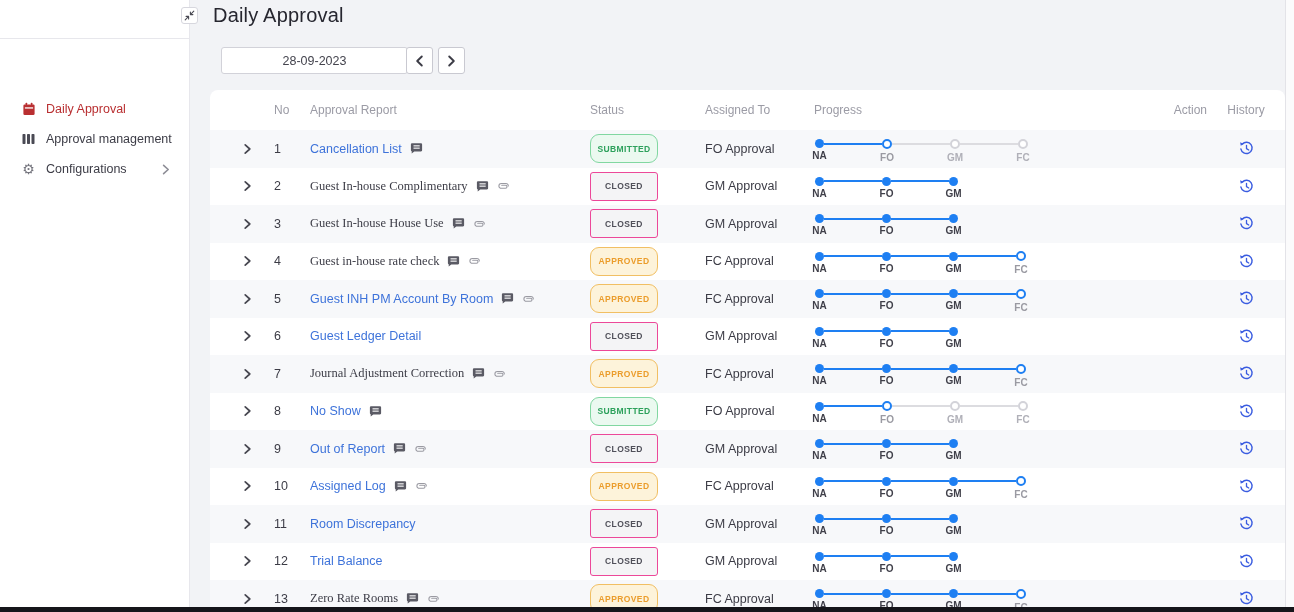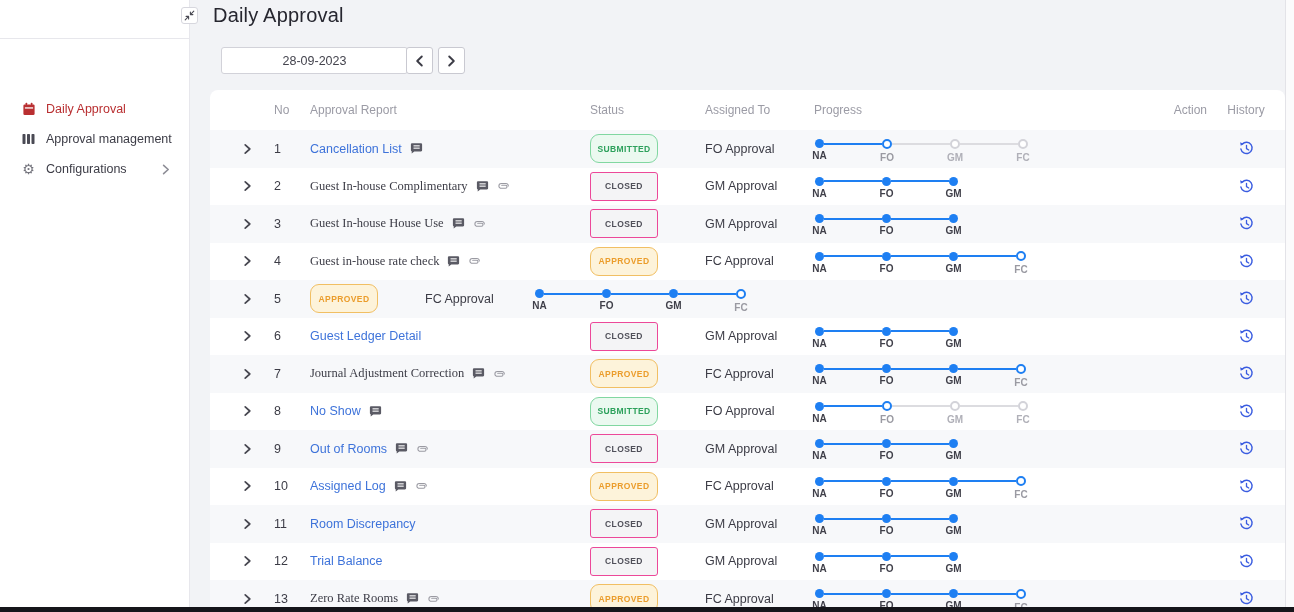--- a/index.html
+++ b/index.html
@@ -369,104 +369,22 @@
   </div>
       <div class="trow alt">
     <div class="c c-expand">
       <span class="expander">
         <svg width="9" height="12" viewBox="0 0 9 12">
               <path d="M2.2 1.8 L6.8 6 L2.2 10.2" stroke="#474750" stroke-width="1.7" fill="none" stroke-linecap="round" stroke-linejoin="round"></path>
             </svg>
       </span>
     </div>
     <div class="c c-no">5</div>
-    <div class="c c-status"><span class="badge approved">APPROVED</span></div>
-    <div class="c c-assigned">FC Approval</div>
-    <div class="c c-progress">
-          <div class="stepper">
-            <div class="sdot done">
-              <span class="slabel done">NA</span>
-            </div>
-            <div class="sline b"></div>
-            <div class="sdot done">
-              <span class="slabel done">FO</span>
-            </div>
-            <div class="sline b"></div>
-            <div class="sdot done">
-              <span class="slabel done">GM</span>
-            </div>
-            <div class="sline b"></div>
-            <div class="sdot current">
-              <span class="slabel current">FC</span>
-            </div>
-          </div>
-        </div>
-    <div class="c c-action"></div>
-    <div class="c c-history">
-      <span class="hist-btn">
-        <svg width="15" height="15" viewBox="0 0 16 16">
-          <path d="M3.6 3.2 A6 6 0 1 1 2.05 8.6" fill="none" stroke="#3a5ce0" stroke-width="1.5" stroke-linecap="round"></path>
-          <polygon points="1.2,1.4 1.9,5.1 4.9,3.3" fill="#3a5ce0"></polygon>
-          <path d="M8 4.6 V8.2 L10.4 9.6" fill="none" stroke="#3a5ce0" stroke-width="1.4" stroke-linecap="round" stroke-linejoin="round"></path>
-        </svg>
-      </span>
-    </div>
-  </div>
-      <div class="trow">
-    <div class="c c-expand">
-      <span class="expander">
-        <svg width="9" height="12" viewBox="0 0 9 12">
-              <path d="M2.2 1.8 L6.8 6 L2.2 10.2" stroke="#474750" stroke-width="1.7" fill="none" stroke-linecap="round" stroke-linejoin="round"></path>
-            </svg>
-      </span>
-    </div>
-    <div class="c c-no">6</div>
-    <div class="c c-report">
-      <span class="report-name link">Guest Ledger Detail</span>
-
-    </div>
-    <div class="c c-status"><span class="badge closed">CLOSED</span></div>
-    <div class="c c-assigned">GM Approval</div>
-    <div class="c c-progress">
-          <div class="stepper">
-            <div class="sdot done">
-              <span class="slabel done">NA</span>
-            </div>
-            <div class="sline b"></div>
-            <div class="sdot done">
-              <span class="slabel done">FO</span>
-            </div>
-            <div class="sline b"></div>
-            <div class="sdot done">
-              <span class="slabel done">GM</span>
-            </div>
-          </div>
-        </div>
-    <div class="c c-action"></div>
-    <div class="c c-history">
-      <span class="hist-btn">
-        <svg width="15" height="15" viewBox="0 0 16 16">
-          <path d="M3.6 3.2 A6 6 0 1 1 2.05 8.6" fill="none" stroke="#3a5ce0" stroke-width="1.5" stroke-linecap="round"></path>
-          <polygon points="1.2,1.4 1.9,5.1 4.9,3.3" fill="#3a5ce0"></polygon>
-          <path d="M8 4.6 V8.2 L10.4 9.6" fill="none" stroke="#3a5ce0" stroke-width="1.4" stroke-linecap="round" stroke-linejoin="round"></path>
-        </svg>
-      </span>
-    </div>
-  </div>
-      <div class="trow alt">
-    <div class="c c-expand">
-      <span class="expander">
-        <svg width="9" height="12" viewBox="0 0 9 12">
-              <path d="M2.2 1.8 L6.8 6 L2.2 10.2" stroke="#474750" stroke-width="1.7" fill="none" stroke-linecap="round" stroke-linejoin="round"></path>
-            </svg>
-      </span>
-    </div>
-    <div class="c c-no">7</div>
-    <div class="c c-report">
-      <span class="report-name plain">Journal Adjustment Correction</span>
+    <div class="c c-report">
+      <span class="report-name link">Guest INH PM Account By Room</span>
       <span class="icon ic-comment">
         <svg width="13" height="13" viewBox="0 0 13 13">
           <path d="M2 1.2 h9 a1.1 1.1 0 0 1 1.1 1.1 v6 a1.1 1.1 0 0 1 -1.1 1.1 h-6.7 l-2.6 2.2 v-2.2 h0.3 a1.1 1.1 0 0 1 -1.1 -1.1 v-6 a1.1 1.1 0 0 1 1.1 -1.1 z" fill="#5a5a64"></path>
           <rect x="3.5" y="3.3" width="6.2" height="1.1" fill="#ffffff"></rect>
           <rect x="3.5" y="5.6" width="6.2" height="1.1" fill="#ffffff"></rect>
         </svg>
       </span>
       <span class="icon ic-clip">
         <svg width="13" height="10" viewBox="0 0 13 10">
           <path d="M11.3 4.9 a2.4 2.4 0 0 0 -2.4 -2.4 h-4.6 a2.4 2.4 0 0 0 0 4.8 h4.2 a1.5 1.5 0 0 0 0 -3 h-3.8" fill="none" stroke="#9a9aa2" stroke-width="1.1" stroke-linecap="round"></path>
@@ -506,20 +424,117 @@
     </div>
   </div>
       <div class="trow">
     <div class="c c-expand">
       <span class="expander">
         <svg width="9" height="12" viewBox="0 0 9 12">
               <path d="M2.2 1.8 L6.8 6 L2.2 10.2" stroke="#474750" stroke-width="1.7" fill="none" stroke-linecap="round" stroke-linejoin="round"></path>
             </svg>
       </span>
     </div>
+    <div class="c c-no">6</div>
+    <div class="c c-report">
+      <span class="report-name link">Guest Ledger Detail</span>
+
+    </div>
+    <div class="c c-status"><span class="badge closed">CLOSED</span></div>
+    <div class="c c-assigned">GM Approval</div>
+    <div class="c c-progress">
+          <div class="stepper">
+            <div class="sdot done">
+              <span class="slabel done">NA</span>
+            </div>
+            <div class="sline b"></div>
+            <div class="sdot done">
+              <span class="slabel done">FO</span>
+            </div>
+            <div class="sline b"></div>
+            <div class="sdot done">
+              <span class="slabel done">GM</span>
+            </div>
+          </div>
+        </div>
+    <div class="c c-action"></div>
+    <div class="c c-history">
+      <span class="hist-btn">
+        <svg width="15" height="15" viewBox="0 0 16 16">
+          <path d="M3.6 3.2 A6 6 0 1 1 2.05 8.6" fill="none" stroke="#3a5ce0" stroke-width="1.5" stroke-linecap="round"></path>
+          <polygon points="1.2,1.4 1.9,5.1 4.9,3.3" fill="#3a5ce0"></polygon>
+          <path d="M8 4.6 V8.2 L10.4 9.6" fill="none" stroke="#3a5ce0" stroke-width="1.4" stroke-linecap="round" stroke-linejoin="round"></path>
+        </svg>
+      </span>
+    </div>
+  </div>
+      <div class="trow alt">
+    <div class="c c-expand">
+      <span class="expander">
+        <svg width="9" height="12" viewBox="0 0 9 12">
+              <path d="M2.2 1.8 L6.8 6 L2.2 10.2" stroke="#474750" stroke-width="1.7" fill="none" stroke-linecap="round" stroke-linejoin="round"></path>
+            </svg>
+      </span>
+    </div>
+    <div class="c c-no">7</div>
+    <div class="c c-report">
+      <span class="report-name plain">Journal Adjustment Correction</span>
+      <span class="icon ic-comment">
+        <svg width="13" height="13" viewBox="0 0 13 13">
+          <path d="M2 1.2 h9 a1.1 1.1 0 0 1 1.1 1.1 v6 a1.1 1.1 0 0 1 -1.1 1.1 h-6.7 l-2.6 2.2 v-2.2 h0.3 a1.1 1.1 0 0 1 -1.1 -1.1 v-6 a1.1 1.1 0 0 1 1.1 -1.1 z" fill="#5a5a64"></path>
+          <rect x="3.5" y="3.3" width="6.2" height="1.1" fill="#ffffff"></rect>
+          <rect x="3.5" y="5.6" width="6.2" height="1.1" fill="#ffffff"></rect>
+        </svg>
+      </span>
+      <span class="icon ic-clip">
+        <svg width="13" height="10" viewBox="0 0 13 10">
+          <path d="M11.3 4.9 a2.4 2.4 0 0 0 -2.4 -2.4 h-4.6 a2.4 2.4 0 0 0 0 4.8 h4.2 a1.5 1.5 0 0 0 0 -3 h-3.8" fill="none" stroke="#9a9aa2" stroke-width="1.1" stroke-linecap="round"></path>
+        </svg>
+      </span>
+    </div>
+    <div class="c c-status"><span class="badge approved">APPROVED</span></div>
+    <div class="c c-assigned">FC Approval</div>
+    <div class="c c-progress">
+          <div class="stepper">
+            <div class="sdot done">
+              <span class="slabel done">NA</span>
+            </div>
+            <div class="sline b"></div>
+            <div class="sdot done">
+              <span class="slabel done">FO</span>
+            </div>
+            <div class="sline b"></div>
+            <div class="sdot done">
+              <span class="slabel done">GM</span>
+            </div>
+            <div class="sline b"></div>
+            <div class="sdot current">
+              <span class="slabel current">FC</span>
+            </div>
+          </div>
+        </div>
+    <div class="c c-action"></div>
+    <div class="c c-history">
+      <span class="hist-btn">
+        <svg width="15" height="15" viewBox="0 0 16 16">
+          <path d="M3.6 3.2 A6 6 0 1 1 2.05 8.6" fill="none" stroke="#3a5ce0" stroke-width="1.5" stroke-linecap="round"></path>
+          <polygon points="1.2,1.4 1.9,5.1 4.9,3.3" fill="#3a5ce0"></polygon>
+          <path d="M8 4.6 V8.2 L10.4 9.6" fill="none" stroke="#3a5ce0" stroke-width="1.4" stroke-linecap="round" stroke-linejoin="round"></path>
+        </svg>
+      </span>
+    </div>
+  </div>
+      <div class="trow">
+    <div class="c c-expand">
+      <span class="expander">
+        <svg width="9" height="12" viewBox="0 0 9 12">
+              <path d="M2.2 1.8 L6.8 6 L2.2 10.2" stroke="#474750" stroke-width="1.7" fill="none" stroke-linecap="round" stroke-linejoin="round"></path>
+            </svg>
+      </span>
+    </div>
     <div class="c c-no">8</div>
     <div class="c c-report">
       <span class="report-name link">No Show</span>
       <span class="icon ic-comment">
         <svg width="13" height="13" viewBox="0 0 13 13">
           <path d="M2 1.2 h9 a1.1 1.1 0 0 1 1.1 1.1 v6 a1.1 1.1 0 0 1 -1.1 1.1 h-6.7 l-2.6 2.2 v-2.2 h0.3 a1.1 1.1 0 0 1 -1.1 -1.1 v-6 a1.1 1.1 0 0 1 1.1 -1.1 z" fill="#5a5a64"></path>
           <rect x="3.5" y="3.3" width="6.2" height="1.1" fill="#ffffff"></rect>
           <rect x="3.5" y="5.6" width="6.2" height="1.1" fill="#ffffff"></rect>
         </svg>
       </span>
@@ -560,21 +575,21 @@
       <div class="trow alt">
     <div class="c c-expand">
       <span class="expander">
         <svg width="9" height="12" viewBox="0 0 9 12">
               <path d="M2.2 1.8 L6.8 6 L2.2 10.2" stroke="#474750" stroke-width="1.7" fill="none" stroke-linecap="round" stroke-linejoin="round"></path>
             </svg>
       </span>
     </div>
     <div class="c c-no">9</div>
     <div class="c c-report">
-      <span class="report-name link">Out of Rooms</span>
+      <span class="report-name link">Out of Report</span>
       <span class="icon ic-comment">
         <svg width="13" height="13" viewBox="0 0 13 13">
           <path d="M2 1.2 h9 a1.1 1.1 0 0 1 1.1 1.1 v6 a1.1 1.1 0 0 1 -1.1 1.1 h-6.7 l-2.6 2.2 v-2.2 h0.3 a1.1 1.1 0 0 1 -1.1 -1.1 v-6 a1.1 1.1 0 0 1 1.1 -1.1 z" fill="#5a5a64"></path>
           <rect x="3.5" y="3.3" width="6.2" height="1.1" fill="#ffffff"></rect>
           <rect x="3.5" y="5.6" width="6.2" height="1.1" fill="#ffffff"></rect>
         </svg>
       </span>
       <span class="icon ic-clip">
         <svg width="13" height="10" viewBox="0 0 13 10">
           <path d="M11.3 4.9 a2.4 2.4 0 0 0 -2.4 -2.4 h-4.6 a2.4 2.4 0 0 0 0 4.8 h4.2 a1.5 1.5 0 0 0 0 -3 h-3.8" fill="none" stroke="#9a9aa2" stroke-width="1.1" stroke-linecap="round"></path>

